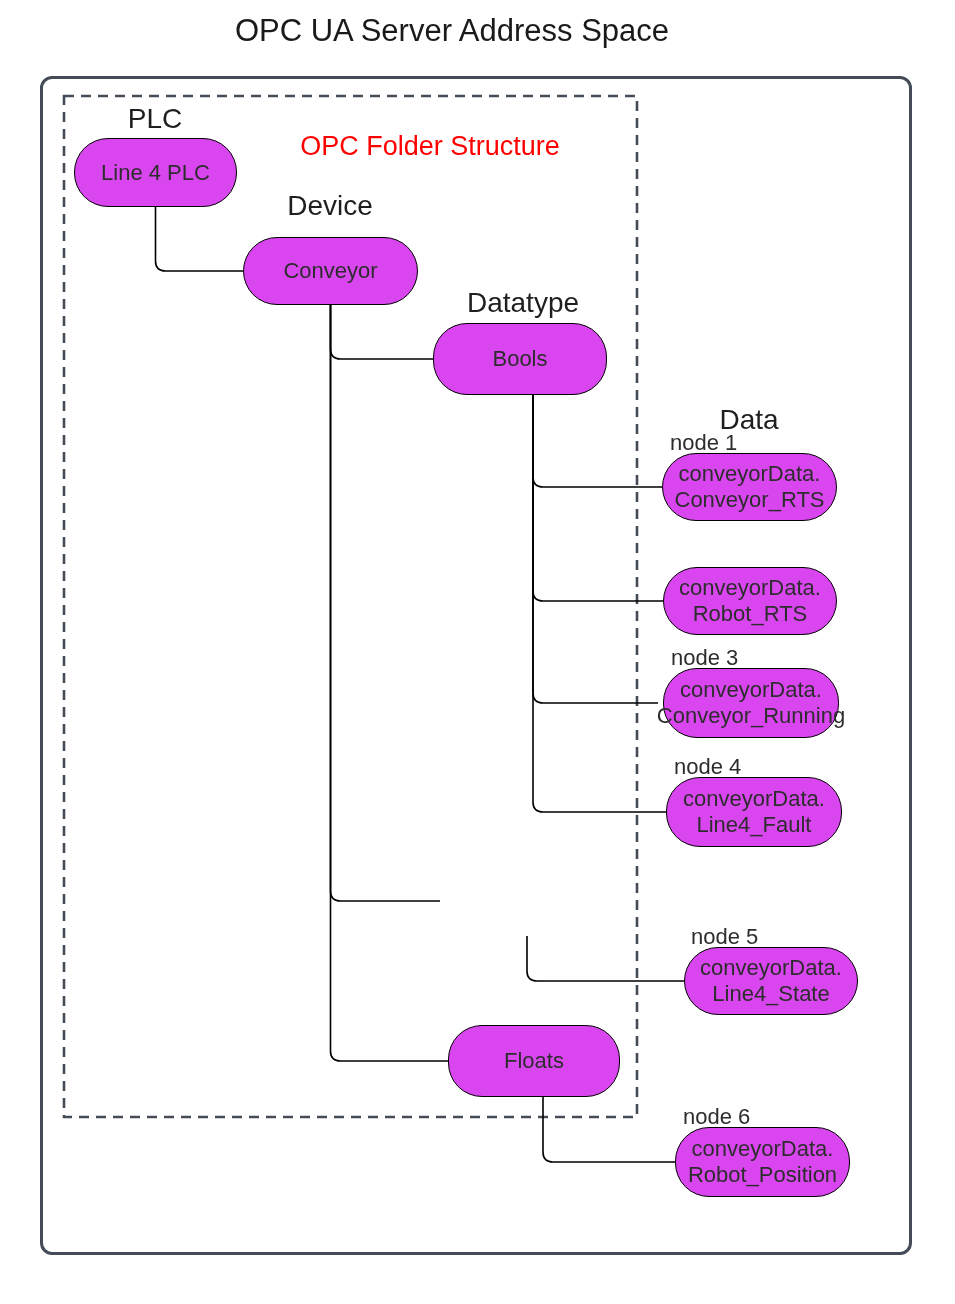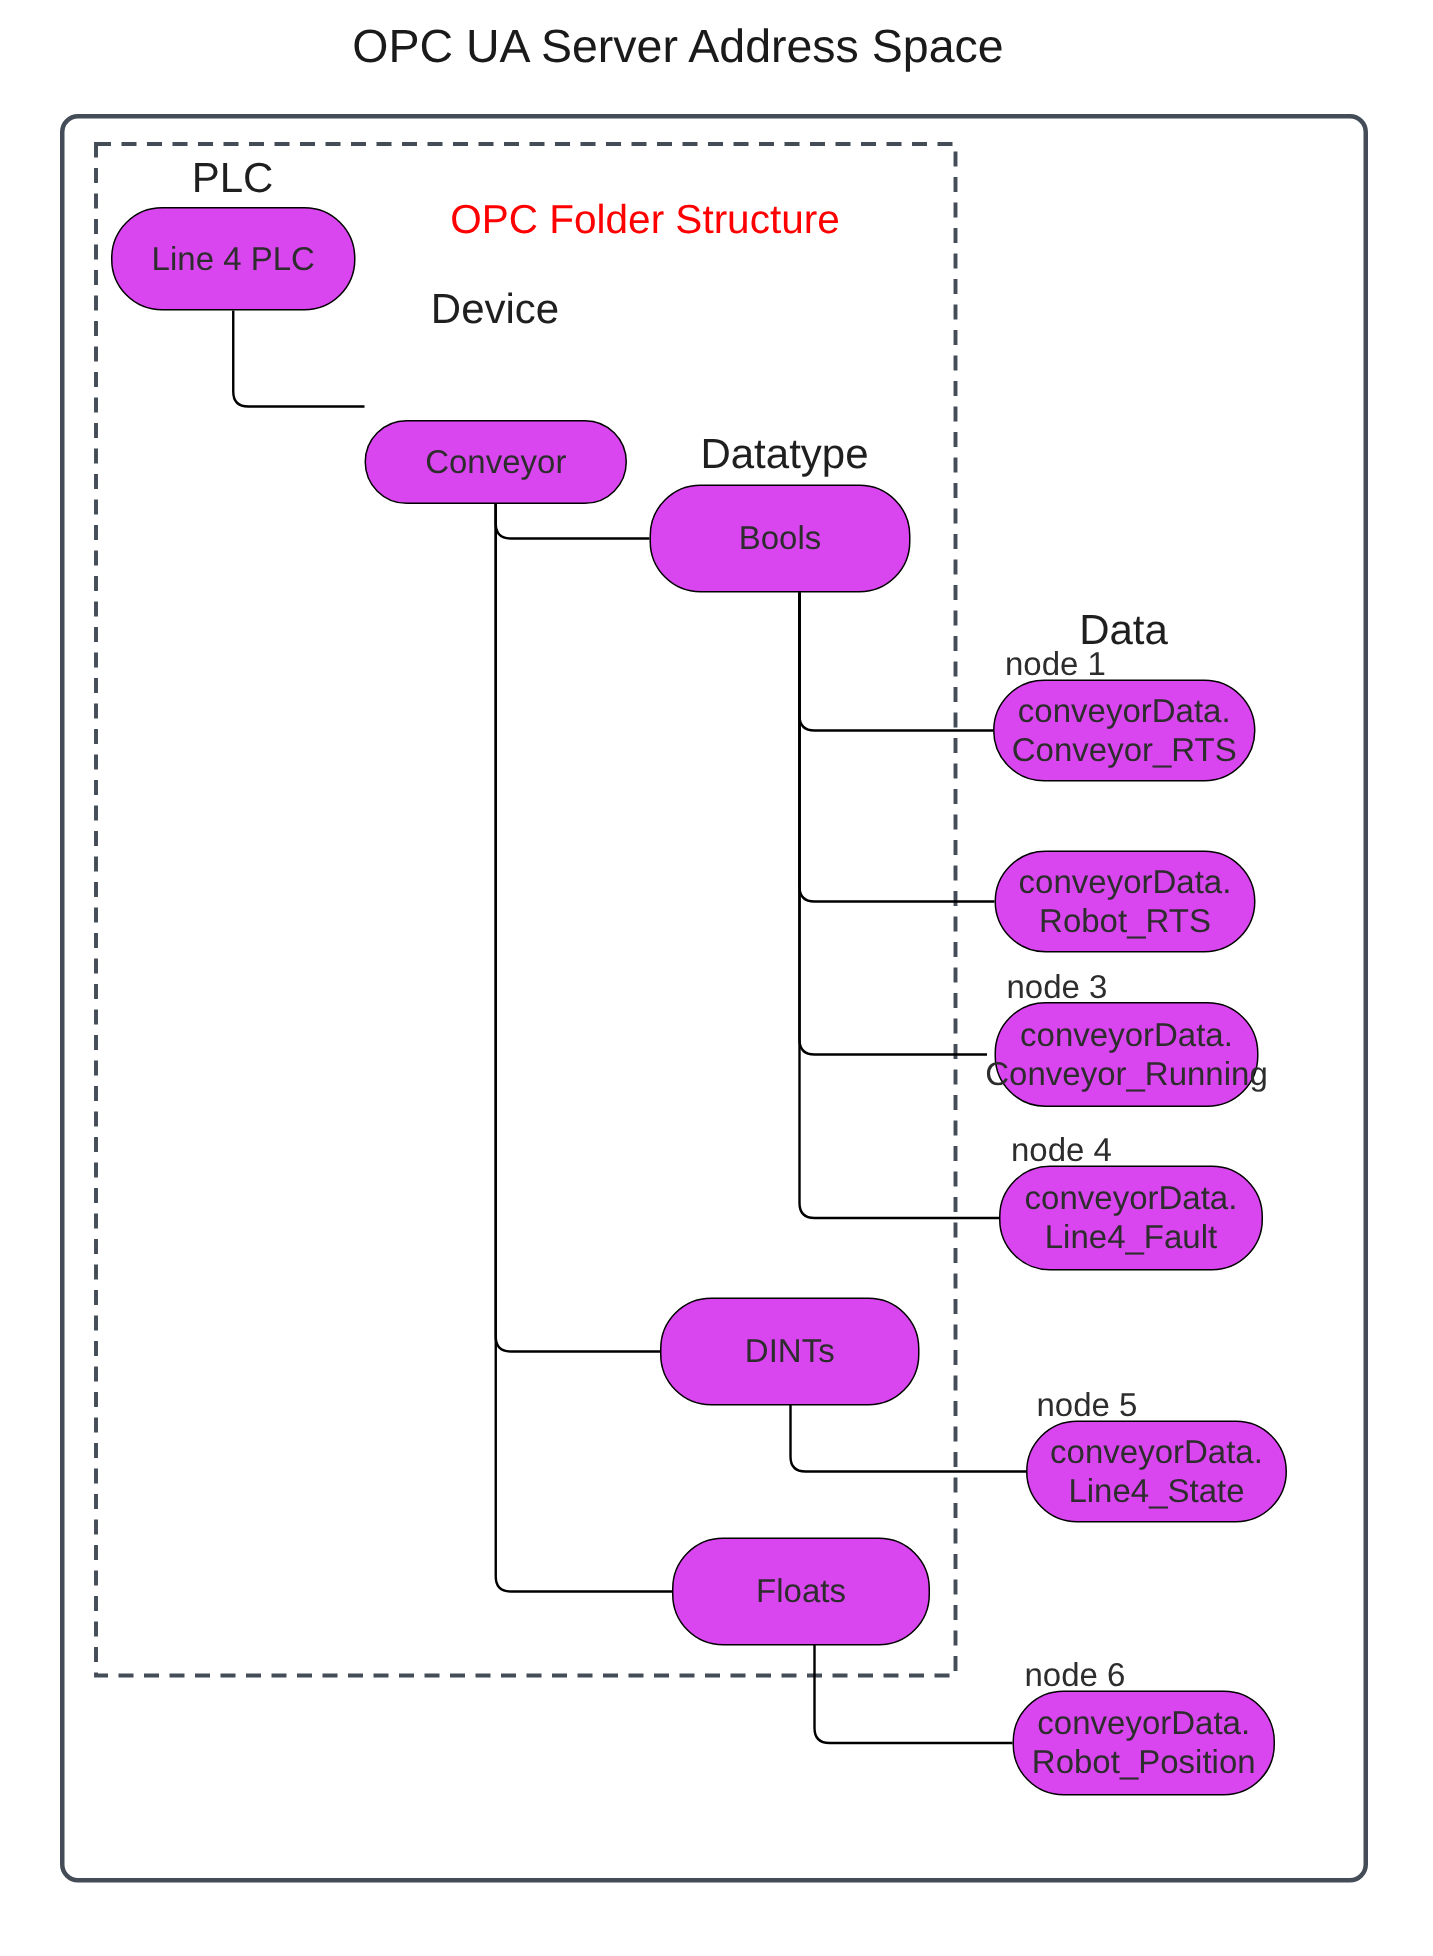--- a/index.html
+++ b/index.html
@@ -126,28 +126,25 @@
 
   <div class="col-label" style="left:105px; top:103px; width:100px;">PLC</div>
   <div class="red-label">OPC Folder Structure</div>
   <div class="col-label" style="left:270px; top:190px; width:120px;">Device</div>
   <div class="col-label" style="left:443px; top:287px; width:160px;">Datatype</div>
   <div class="col-label" style="left:689px; top:384px; width:120px;margin-top:20px;">Data</div>
 
   <div class="pill" style="left:74px; top:138px; width:163px; height:69px;">
     <span class="line">Line 4 PLC</span>
   </div>
-  <div class="pill" style="left:243px; top:237px; width:175px; height:56px;margin-top:43px;">
+  <div class="pill" style="left:243px; top:237px; width:175px; height:68px;">
     <span class="line">Conveyor</span>
   </div>
   <div class="pill" style="left:433px; top:323px; width:174px; height:72px;">
     <span class="line">Bools</span>
-  </div>
-  <div class="pill" style="left:440px; top:865px; width:173px; height:72px;">
-    <span class="line">DINTs</span>
   </div>
   <div class="pill" style="left:448px; top:1025px; width:172px; height:72px;">
     <span class="line">Floats</span>
   </div>
 
   <div class="node-label" style="left:670px; top:430px; width:160px;">node 1</div>
   <div class="pill" style="left:662px; top:453px; width:175px; height:68px;">
     <span class="line">conveyorData.</span>
     <span class="line">Conveyor_RTS</span>
   </div>

